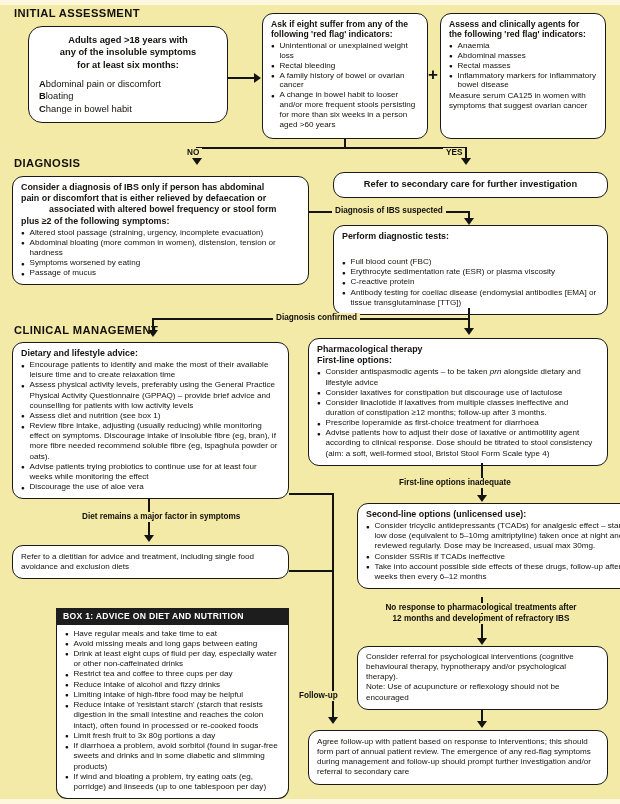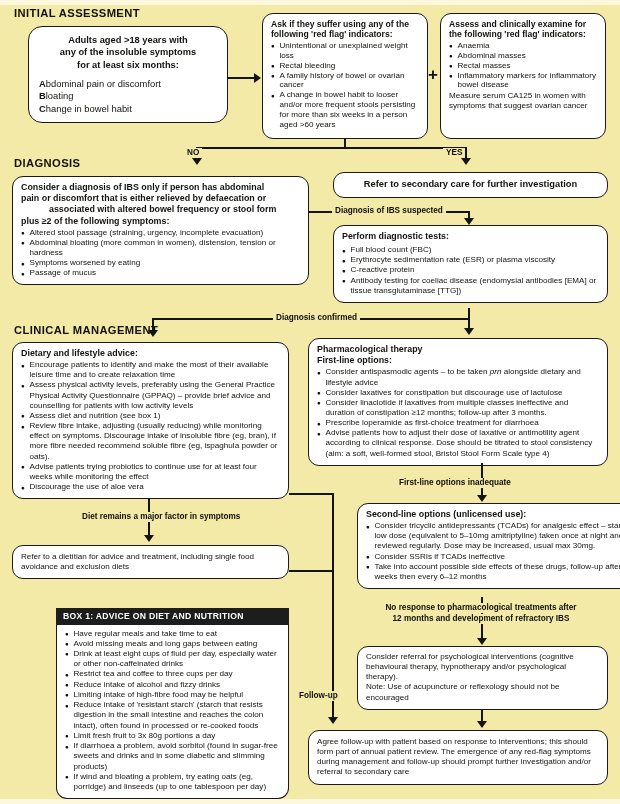--- a/index.html
+++ b/index.html
@@ -153,34 +153,34 @@
       <div><span class="cap">A</span><span>bdominal pain or discomfort</span></div>
       <div><span class="cap">B</span><span>loating</span></div>
       <div><span class="cap">C</span><span>hange in bowel habit</span></div>
     </div>
   </div>
 
   <div class="ln lnh" style="left:228px; top:77px; width:27px;"></div>
   <div class="arrow-r" style="left:254px; top:73px;"></div>
 
   <div class="node tight" id="box-redflag-ask">
-    <span class="hdr">Ask if they suffer using any of the</span>
+    <span class="hdr">Ask if eight suffer from any of the</span>
     <span class="hdr" style="margin-bottom:1px;">following 'red flag' indicators:</span>
     <ul class="bul">
       <li>Unintentional or unexplained weight loss</li>
       <li>Rectal bleeding</li>
       <li>A family history of bowel or ovarian cancer</li>
       <li>A change in bowel habit to looser and/or more frequent stools persisting for more than six weeks in a person aged &gt;60 years</li>
     </ul>
   </div>
 
   <div class="plusmark">+</div>
 
   <div class="node tight" id="box-redflag-exam">
-    <span class="hdr">Assess and clinically examine for</span>
+    <span class="hdr">Assess and clinically agents for</span>
     <span class="hdr" style="margin-bottom:1px;">the following 'red flag' indicators:</span>
     <ul class="bul">
       <li>Anaemia</li>
       <li>Abdominal masses</li>
       <li>Rectal masses</li>
       <li>Inflammatory markers for inflammatory bowel disease</li>
     </ul>
     <div style="margin-top:1px;">Measure serum CA125 in women with symptoms that suggest ovarian cancer</div>
   </div>
 
@@ -210,21 +210,21 @@
     <div class="ctr">Refer to secondary care for further investigation</div>
   </div>
 
   <div class="ln lnh" style="left:309px; top:211px; width:25px;"></div>
   <div class="ln lnh" style="left:435px; top:211px; width:35px;"></div>
   <div class="ln lnv" style="left:468px; top:211px; height:9px;"></div>
   <div class="arrow" style="left:464px; top:218px;"></div>
   <div class="edge-label" style="left:332px; top:206px;">Diagnosis of IBS suspected</div>
 
   <div class="node" id="box-tests">
-    <span class="hdr" style="font-size:8.9px; margin-bottom:3px;">Perform diagnostic tests:</span>
+    <span class="hdr" style="font-size:8.9px; margin-bottom:15px;">Perform diagnostic tests:</span>
     <ul class="bul">
       <li>Full blood count (FBC)</li>
       <li>Erythrocyte sedimentation rate (ESR) or plasma viscosity</li>
       <li>C-reactive protein</li>
       <li>Antibody testing for coeliac disease (endomysial antibodies [EMA] or tissue transglutaminase [TTG])</li>
     </ul>
   </div>
 
   <div class="ln lnv" style="left:468px; top:308px; height:11px;"></div>
   <div class="ln lnh" style="left:152px; top:318px; width:318px;"></div>

